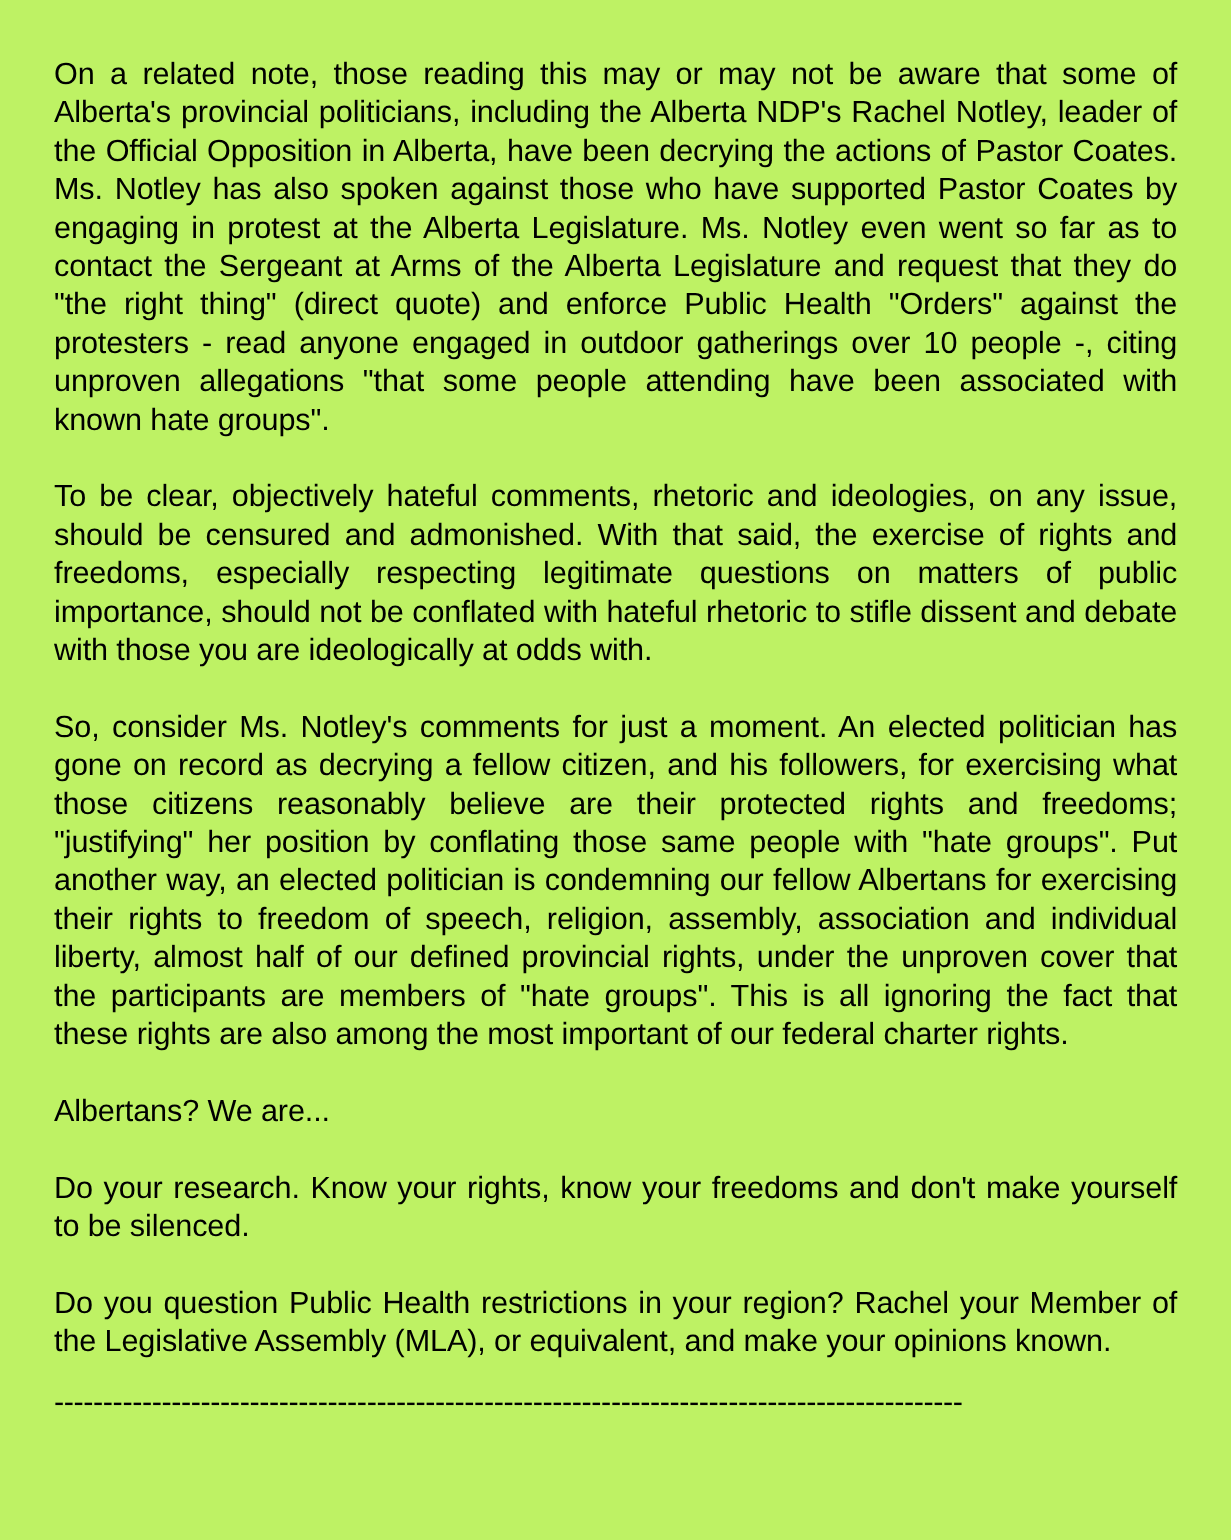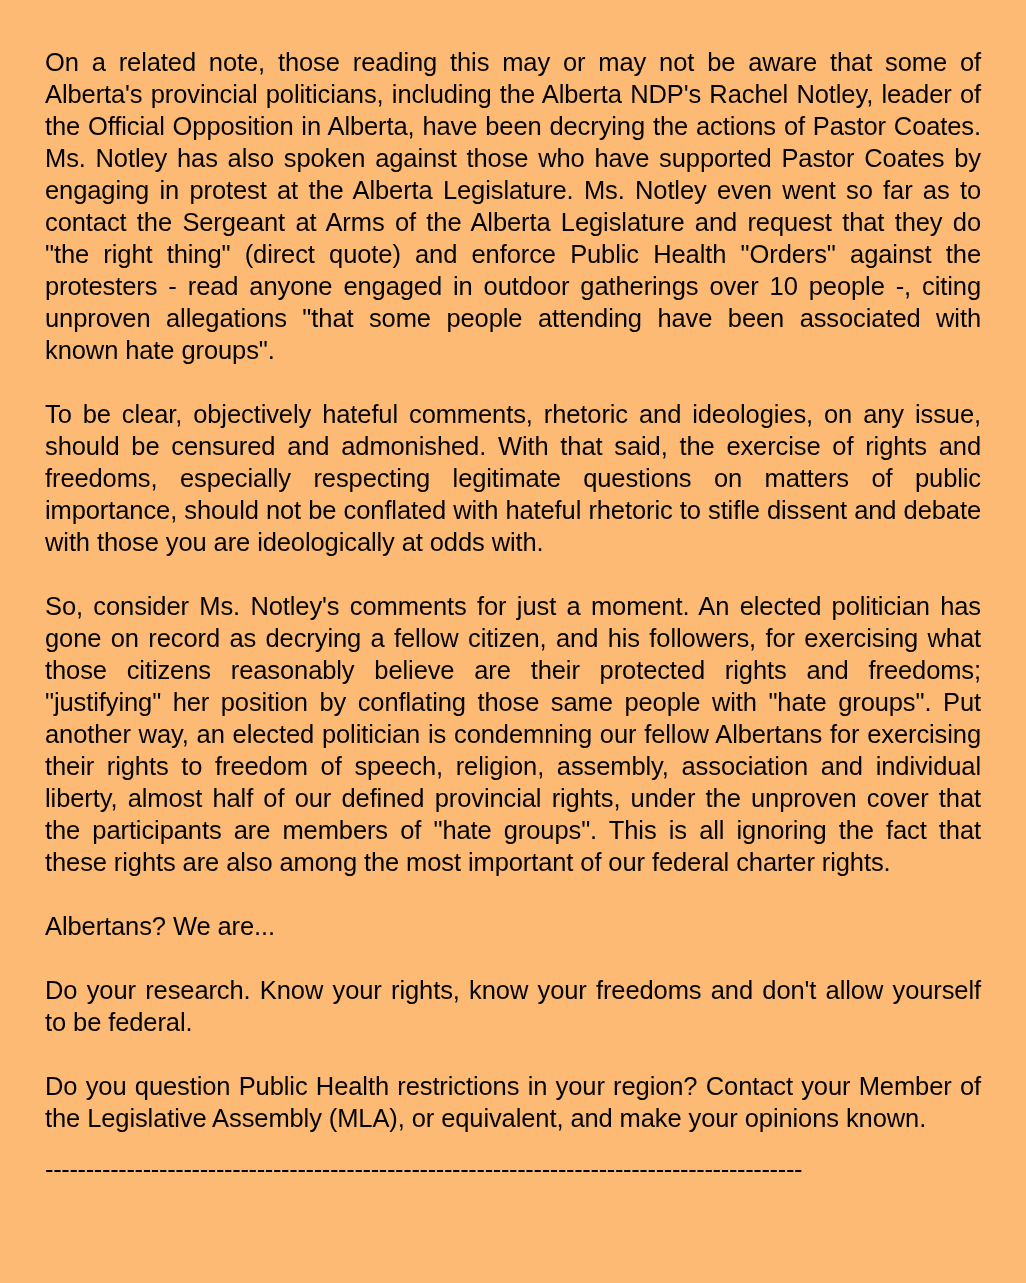--- a/index.html
+++ b/index.html
@@ -12,21 +12,21 @@
     height: 1283px;
     overflow: hidden;
     font-family: "Liberation Sans", sans-serif;
     color: #000000;
   }
   .page {
     box-sizing: border-box;
     width: 1026px;
     height: 1283px;
     padding: 46px 45px 0 45px;
-    background: #fdba74;
+    background: #bef264;
   }
   .doc-body {
     width: 936px;
   }
   p.para {
     margin: 0 0 32px 0;
     font-size: 25.5px;
     line-height: 32px;
     text-align: justify;
     text-justify: inter-word;
@@ -56,20 +56,20 @@
   <div class="doc-body">
 
     <p class="para">On a related note, those reading this may or may not be aware that some of Alberta's provincial politicians, including the Alberta NDP's Rachel Notley, leader of the Official Opposition in Alberta, have been decrying the actions of Pastor Coates. Ms. Notley has also spoken against those who have supported Pastor Coates by engaging in protest at the Alberta Legislature. Ms. Notley even went so far as to contact the Sergeant at Arms of the Alberta Legislature and request that they do "the right thing" (direct quote) and enforce Public Health "Orders" against the protesters - read anyone engaged in outdoor gatherings over 10 people -, citing unproven allegations "that some people attending have been associated with known hate groups".</p>
 
     <p class="para">To be clear, objectively hateful comments, rhetoric and ideologies, on any issue, should be censured and admonished. With that said, the exercise of rights and freedoms, especially respecting legitimate questions on matters of public importance, should not be conflated with hateful rhetoric to stifle dissent and debate with those you are ideologically at odds with.</p>
 
     <p class="para">So, consider Ms. Notley's comments for just a moment. An elected politician has gone on record as decrying a fellow citizen, and his followers, for exercising what those citizens reasonably believe are their protected rights and freedoms; "justifying" her position by conflating those same people with "hate groups". Put another way, an elected politician is condemning our fellow Albertans for exercising their rights to freedom of speech, religion, assembly, association and individual liberty, almost half of our defined provincial rights, under the unproven cover that the participants are members of "hate groups". This is all ignoring the fact that  these rights are also among the most important of our federal charter rights.</p>
 
     <p class="para">Albertans? We are...</p>
 
-    <p class="para">Do your research. Know your rights, know your freedoms and don't allow yourself to be federal.</p>
+    <p class="para">Do your research. Know your rights, know your freedoms and don't make yourself to be silenced.</p>
 
-    <p class="para">Do you question Public Health restrictions in your region? Contact your Member of the Legislative Assembly (MLA), or equivalent, and make your opinions known.</p>
+    <p class="para">Do you question Public Health restrictions in your region? Rachel your Member of the Legislative Assembly (MLA), or equivalent, and make your opinions known.</p>
 
     <div class="divider">---------------------------------------------------------------------------------------------</div>
 
   </div>
 </div>
 
 </body></html>

